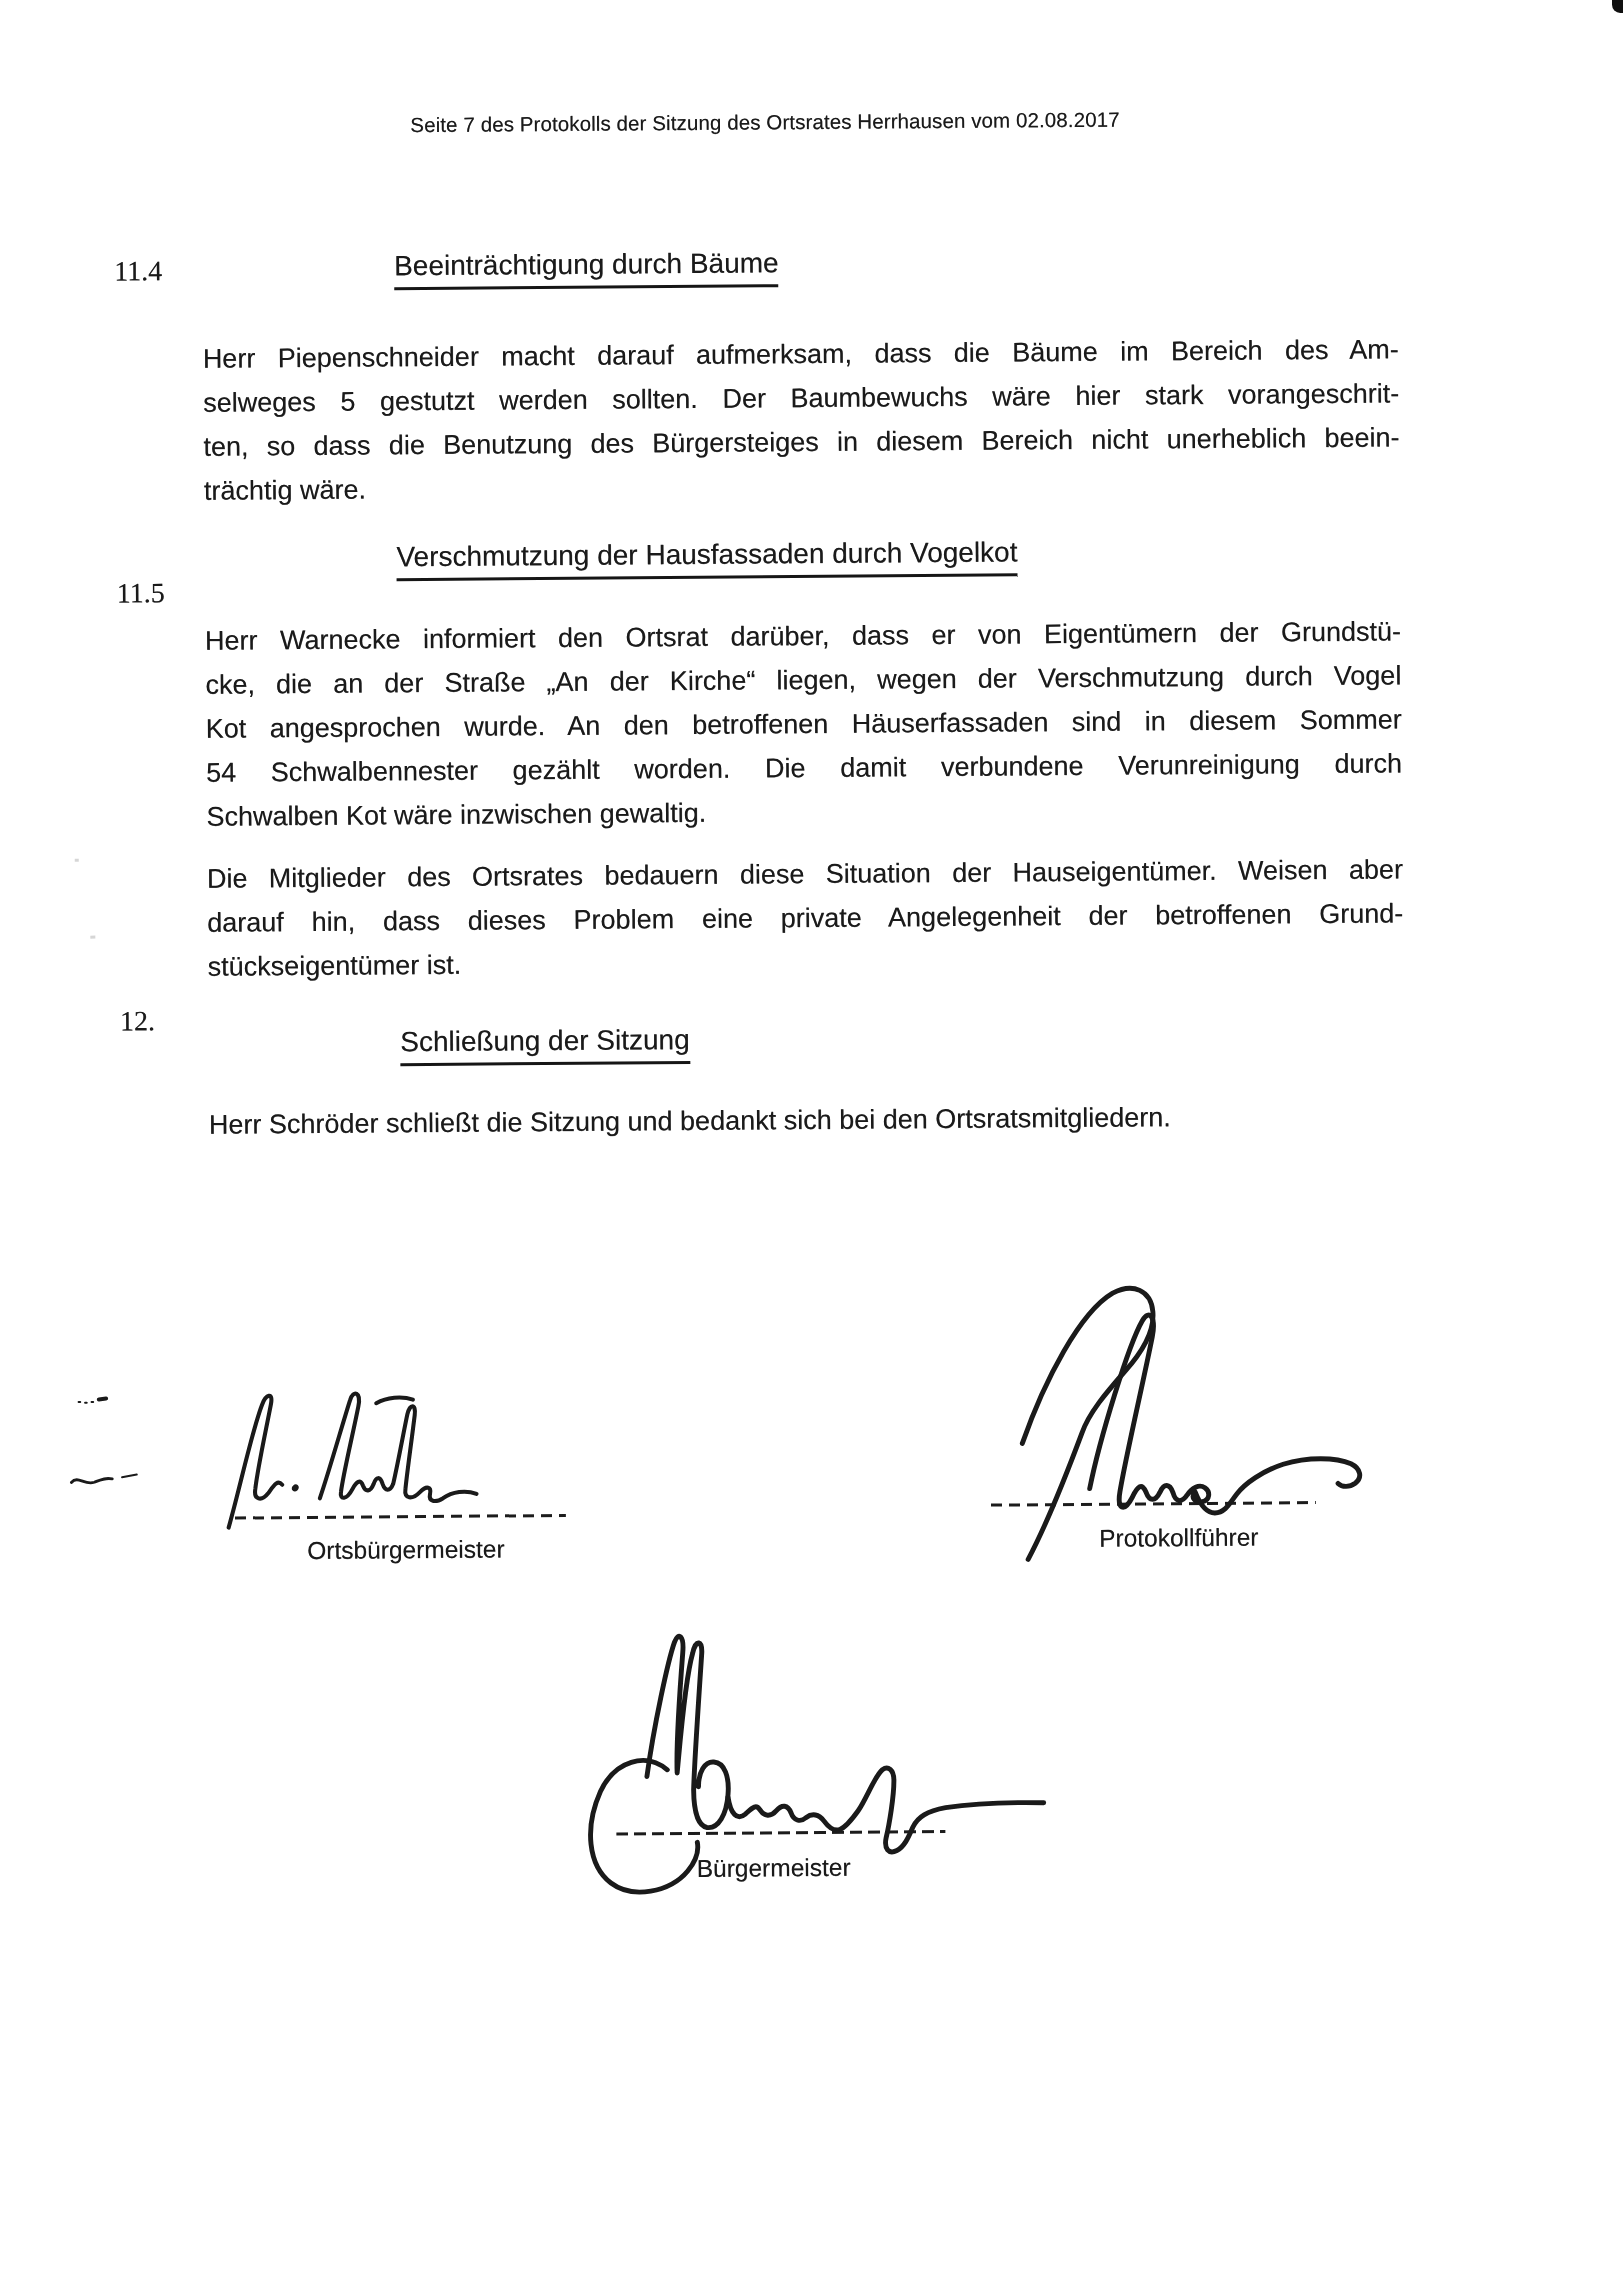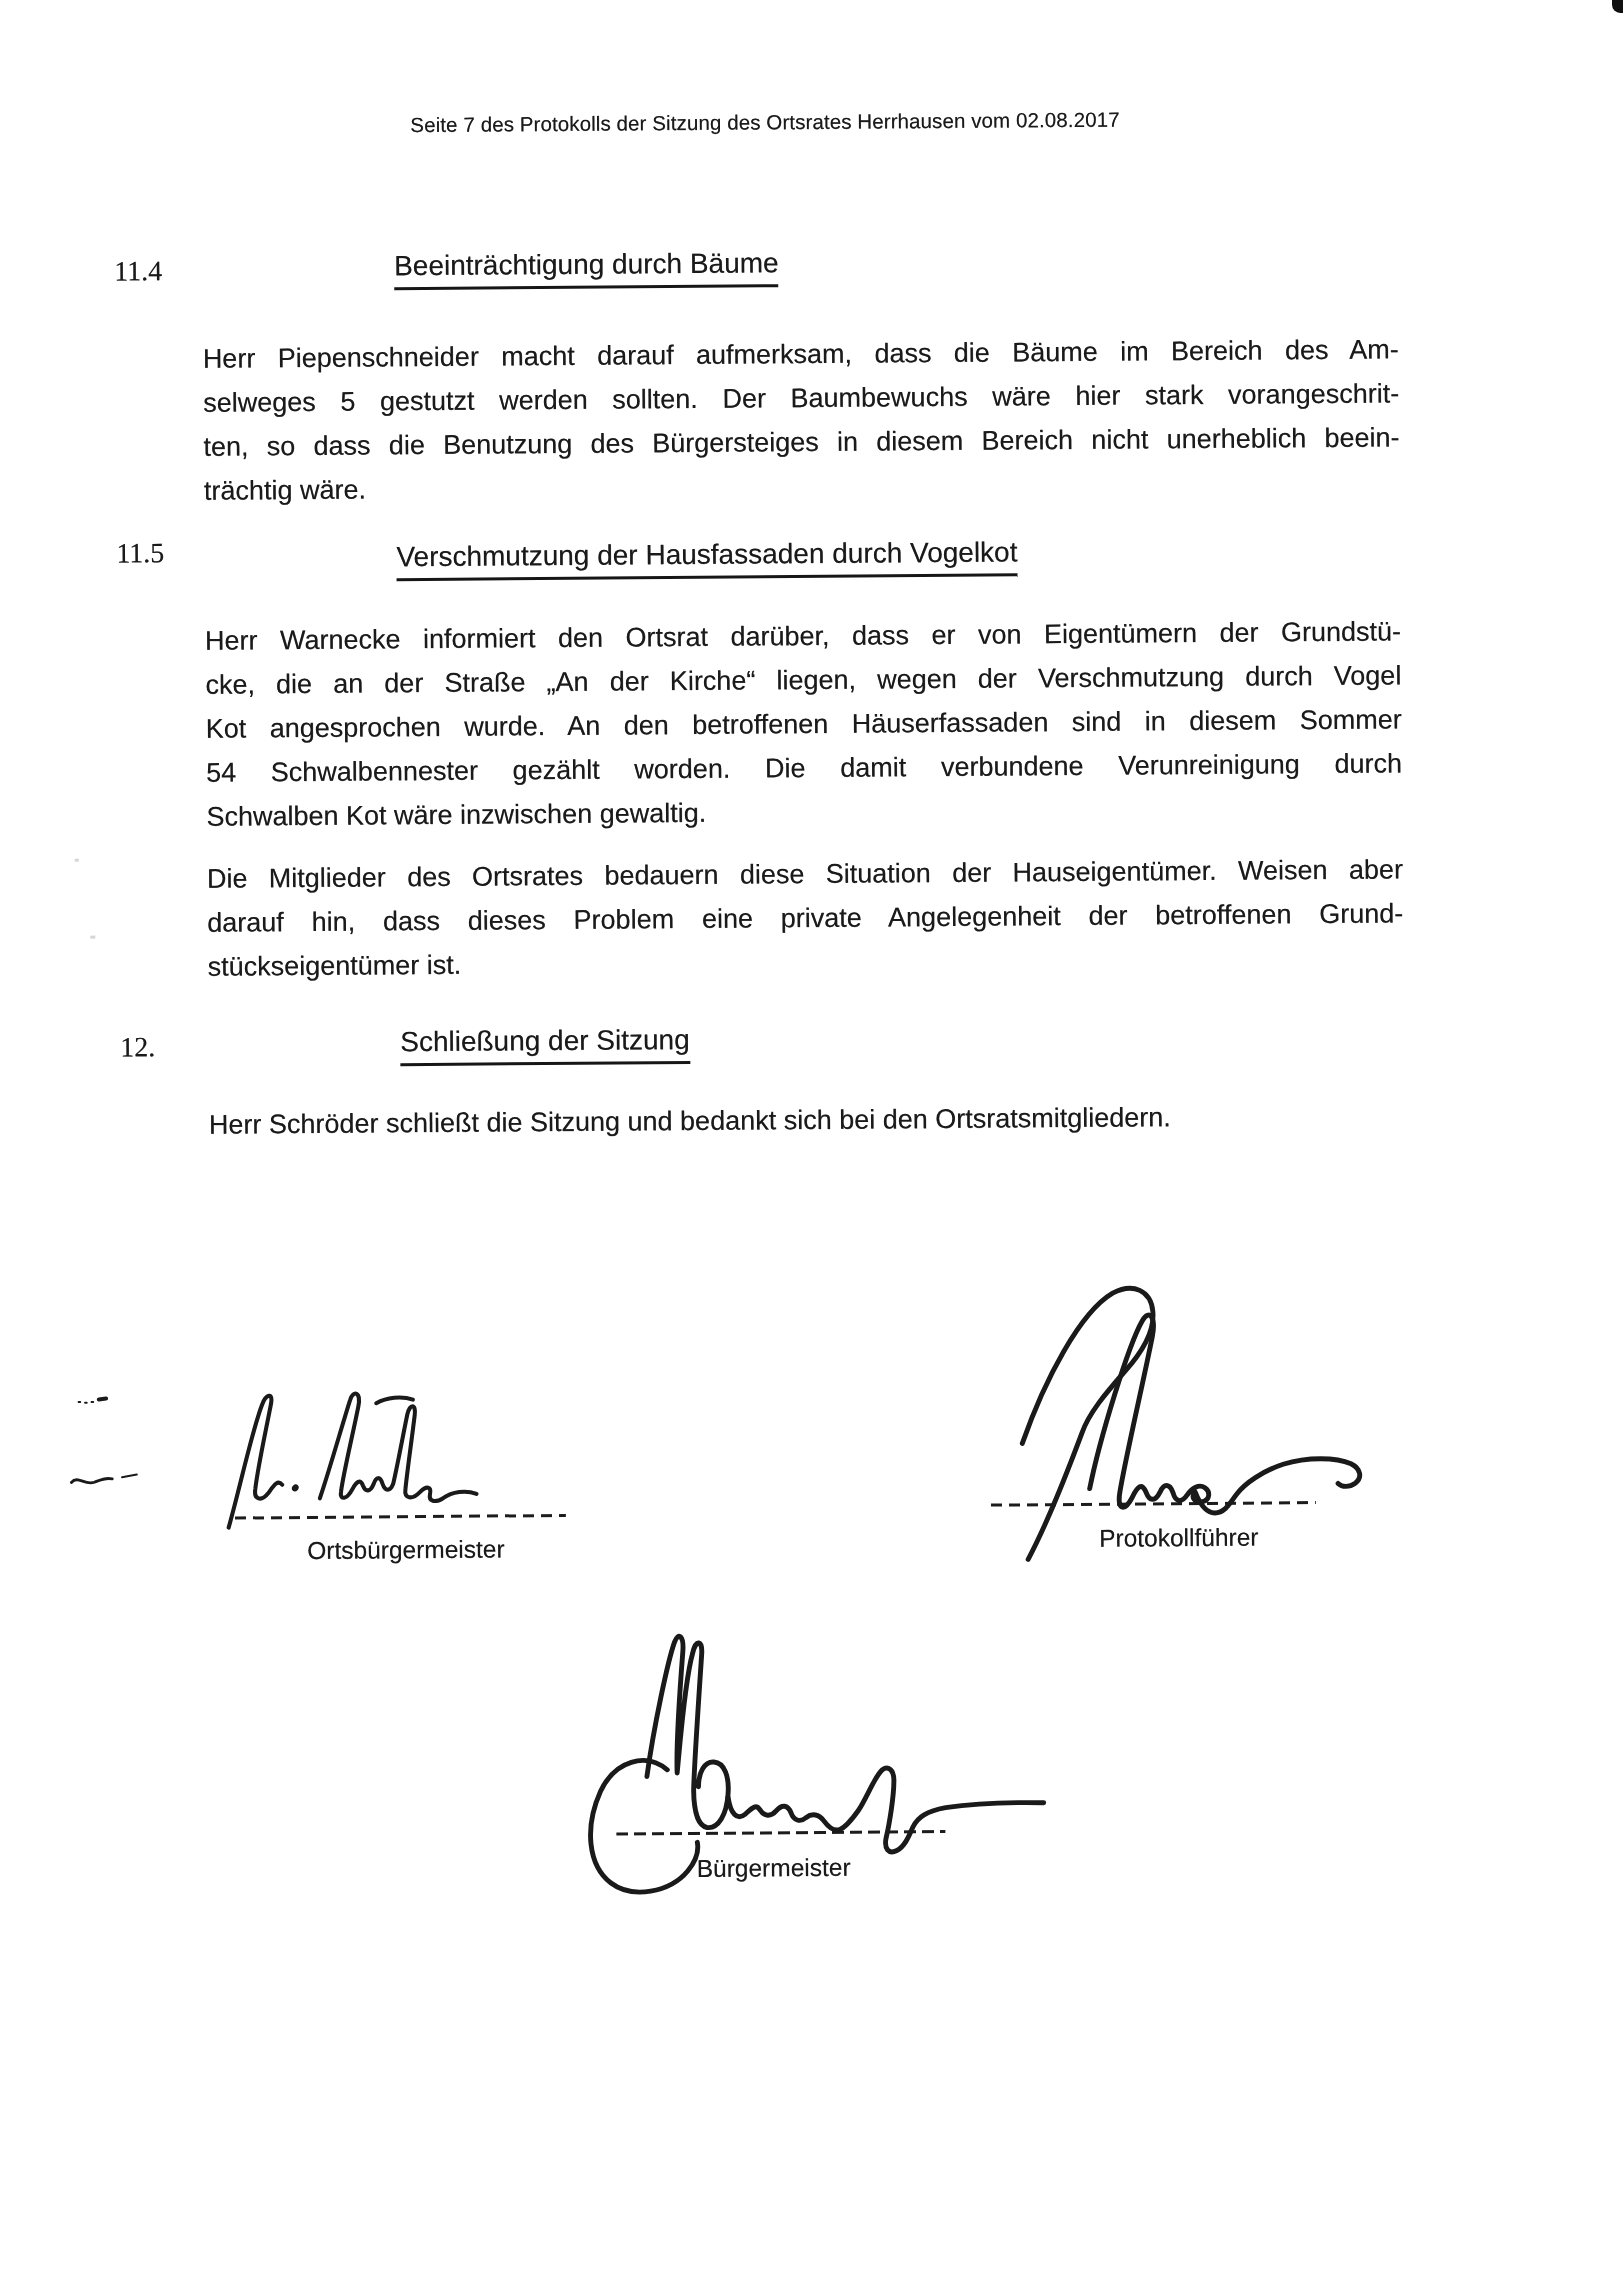--- a/index.html
+++ b/index.html
@@ -62,36 +62,36 @@
 
     <div class="sec-num scan-text" style="top:250px">11.4</div>
     <div class="sec-heading scan-text" style="top:247px">Beeinträchtigung durch Bäume</div>
     <div class="para scan-text" style="top:332px">
       <span class="ln just">Herr Piepenschneider macht darauf aufmerksam, dass die Bäume im Bereich des Am-</span>
       <span class="ln just">selweges 5 gestutzt werden sollten. Der Baumbewuchs wäre hier stark vorangeschrit-</span>
       <span class="ln just">ten, so dass die Benutzung des Bürgersteiges in diesem Bereich nicht unerheblich beein-</span>
       <span class="ln">trächtig wäre.</span>
     </div>
 
-    <div class="sec-num scan-text" style="top:532px">11.5</div>
+    <div class="sec-num scan-text" style="top:572px">11.5</div>
     <div class="sec-heading scan-text" style="top:538px">Verschmutzung der Hausfassaden durch Vogelkot</div>
     <div class="para scan-text" style="top:614px">
       <span class="ln just">Herr Warnecke informiert den Ortsrat darüber, dass er von Eigentümern der Grundstü-</span>
       <span class="ln just">cke, die an der Straße „An der Kirche“ liegen, wegen der Verschmutzung durch Vogel</span>
       <span class="ln just">Kot angesprochen wurde. An den betroffenen Häuserfassaden sind in diesem Sommer</span>
       <span class="ln just">54 Schwalbennester gezählt worden. Die damit verbundene Verunreinigung durch</span>
       <span class="ln">Schwalben Kot wäre inzwischen gewaltig.</span>
     </div>
     <div class="para scan-text" style="top:852px">
       <span class="ln just">Die Mitglieder des Ortsrates bedauern diese Situation der Hauseigentümer. Weisen aber</span>
       <span class="ln just">darauf hin, dass dieses Problem eine private Angelegenheit der betroffenen Grund-</span>
       <span class="ln">stückseigentümer ist.</span>
     </div>
 
-    <div class="sec-num scan-text" style="top:1026px">12.</div>
+    <div class="sec-num scan-text" style="top:1000px">12.</div>
     <div class="sec-heading scan-text" style="top:1023px">Schließung der Sitzung</div>
     <div class="para scan-text" style="top:1098px">
       <span class="ln">Herr Schröder schließt die Sitzung und bedankt sich bei den Ortsratsmitgliedern.</span>
     </div>
 
     <div class="sigline" style="left:232px;top:1512px;width:331px"></div>
     <svg class="sig-svg" style="left:214px;top:1381px" width="278" height="151" viewBox="0 0 340 185">
       <path stroke-width="5" d="M 14 174 C 28 126 44 54 56 24 C 61 11 70 8 67 23 C 60 58 50 102 47 127 C 45 140 54 143 63 132 C 69 124 74 115 80 122"></path>
       <path stroke-width="5" d="M 95 125 C 97 123 99 125 97 127 C 95 129 93 127 95 125"></path>
       <path stroke-width="5" d="M 126 139 C 137 108 156 43 164 19 C 168 6 178 9 174 27 C 167 61 155 109 152 131 C 150 142 159 141 166 128 C 171 119 176 115 179 124 C 182 132 188 132 192 122 C 195 113 200 112 203 122 C 206 131 212 132 216 122 C 222 97 230 55 234 37 C 237 24 245 23 243 38 C 239 69 233 109 231 128 C 229 141 239 142 249 132 C 257 124 263 126 261 135 C 259 144 267 146 277 140 C 288 132 305 130 318 135"></path>

